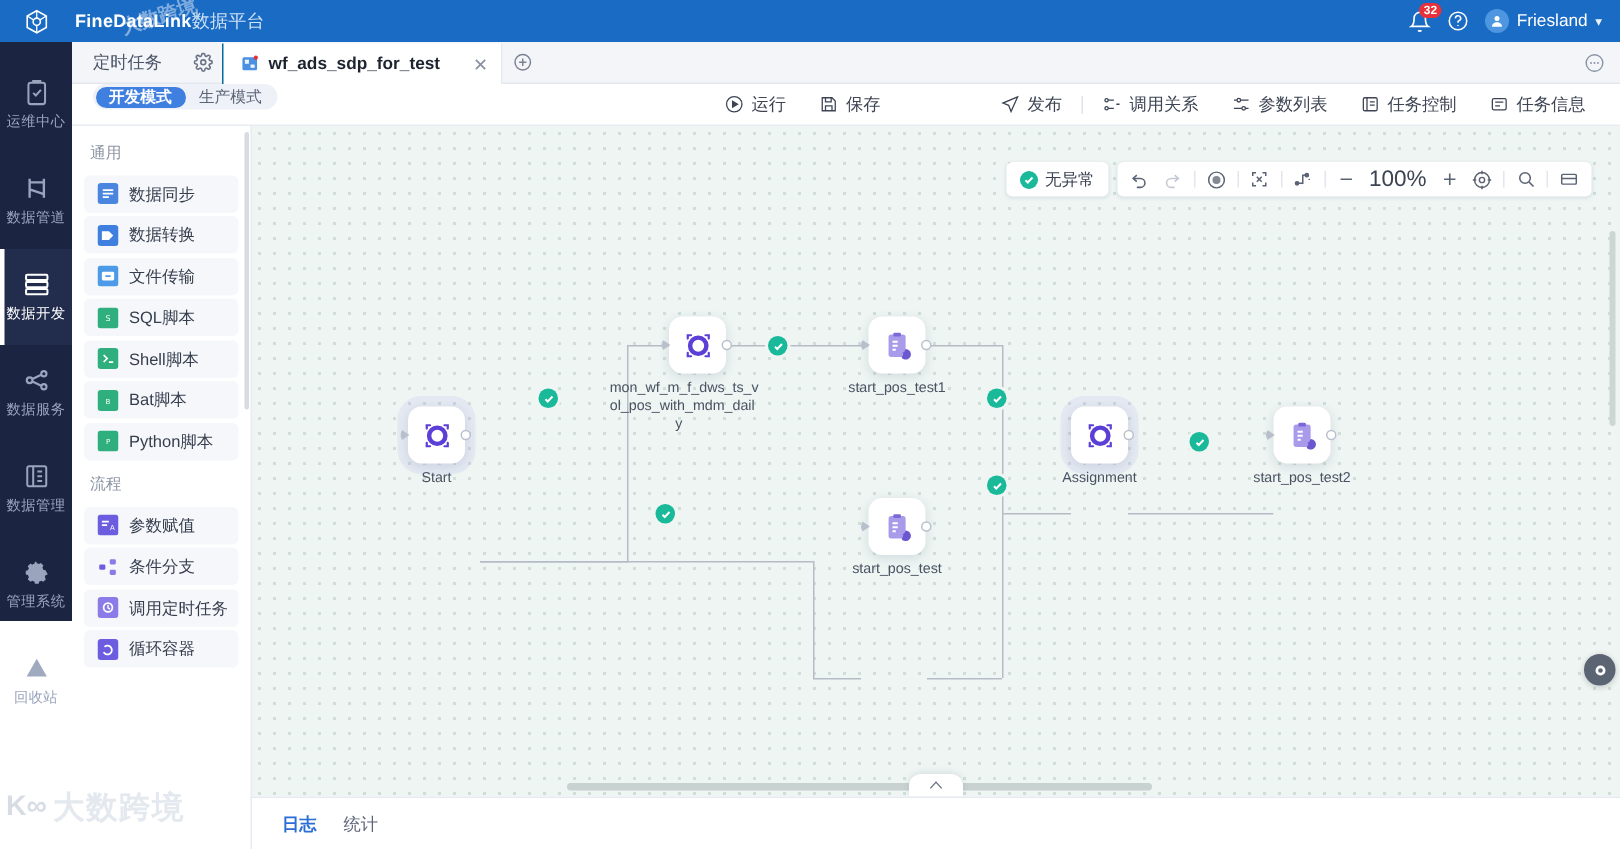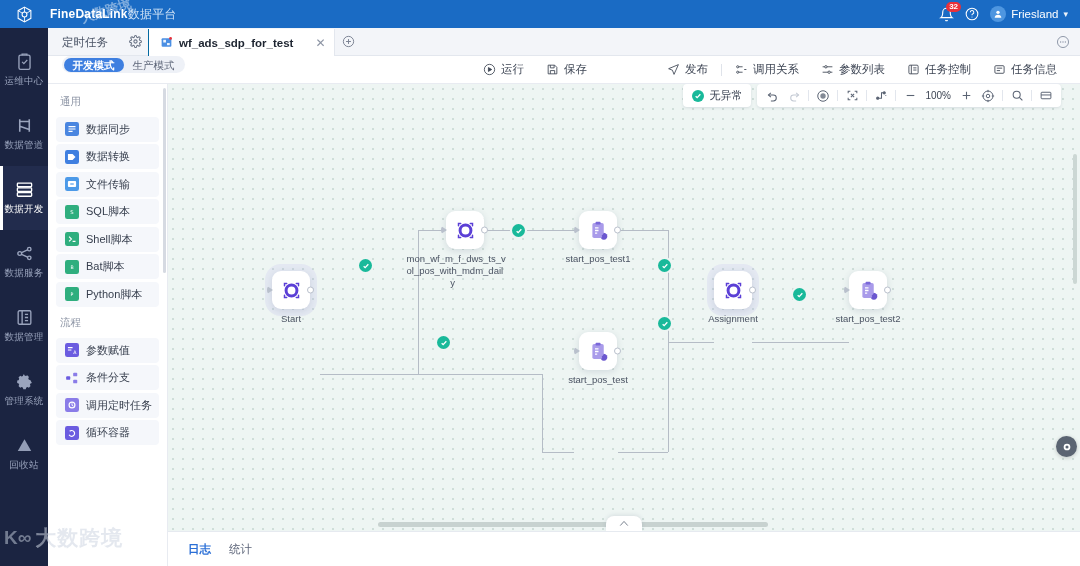--- a/index.html
+++ b/index.html
@@ -37,21 +37,21 @@
   }
   .user-chip { display: flex; align-items: center; gap: 5px; font-size: 11.5px; }
   .avatar-circle {
     width: 16px; height: 16px; border-radius: 50%;
     background: #4e96e0; display: flex; align-items: center; justify-content: center;
   }
   .chev { font-size: 9px; opacity: .92; }
 
   
   .rail {
-    position: absolute; left: 0; top: 28px; width: 48px; height: 538px;
+    position: absolute; left: 0; top: 28px; width: 48px; height: 386px;
     background: #1b2441;
     padding-top: 10px;
   }
   .rail-item {
     height: 64px; display: flex; flex-direction: column;
     align-items: center; justify-content: center; gap: 4px;
     color: #9aa4bd; cursor: pointer; position: relative;
   }
   .rail-item .ri-label { font-size: 9.5px; letter-spacing: .3px; }
   .rail-item.active { color: #fff; background: #222c4d; align-items: center; }
@@ -131,42 +131,42 @@
 
   
   .canvas {
     position: absolute; left: 168px; top: 84px; width: 912px; height: 447px;
     background-color: #eef5f3;
     background-image: radial-gradient(#cfded9 1px, transparent 1px);
     background-size: 10px 10px;
     overflow: hidden;
   }
   .canvas-toolbar {
-    position: absolute; right: 19px; top: 0; display: flex; align-items: center; gap: 6px;
+    position: absolute; right: 19px; top: 24px; display: flex; align-items: center; gap: 6px;
   }
   .status-pill {
     background: #fff; border-radius: 4px; height: 23px; display: flex;
     align-items: center; gap: 5px; padding: 0 9px; font-size: 11px; color: #3a4252;
     box-shadow: 0 1px 3px rgba(40,60,90,.12);
   }
   .check-dot {
     width: 12px; height: 12px; border-radius: 50%; background: #19b99a;
     display: flex; align-items: center; justify-content: center;
   }
   .tool-pill {
     background: #fff; border-radius: 4px; height: 23px; display: flex;
     align-items: center; padding: 0 4px; box-shadow: 0 1px 3px rgba(40,60,90,.12);
   }
   .tb-btn {
     width: 22px; height: 23px; display: flex; align-items: center; justify-content: center;
     color: #5a6373; cursor: pointer; font-size: 12px;
   }
   .tb-btn.dim { color: #c3c9d3; }
   .tb-sep { width: 1px; height: 11px; background: #e2e6ed; margin: 0 3px; }
-  .tb-zoom { font-size: 10px; color: #3d4553; padding: 0 4px; min-width: 30px; text-align: left; }
+  .tb-zoom { font-size: 15px; color: #3d4553; padding: 0 4px; min-width: 30px; text-align: left; }
 
   
   .node { position: absolute; }
   .node-box {
     width: 38px; height: 38px; border-radius: 9px; background: #fff;
     box-shadow: 0 2px 7px rgba(60,80,110,.16);
     display: flex; align-items: center; justify-content: center;
     position: relative;
   }
   .node-box.glow { box-shadow: 0 0 0 7px rgba(180,170,235,.17), 0 2px 7px rgba(60,80,110,.16); }

